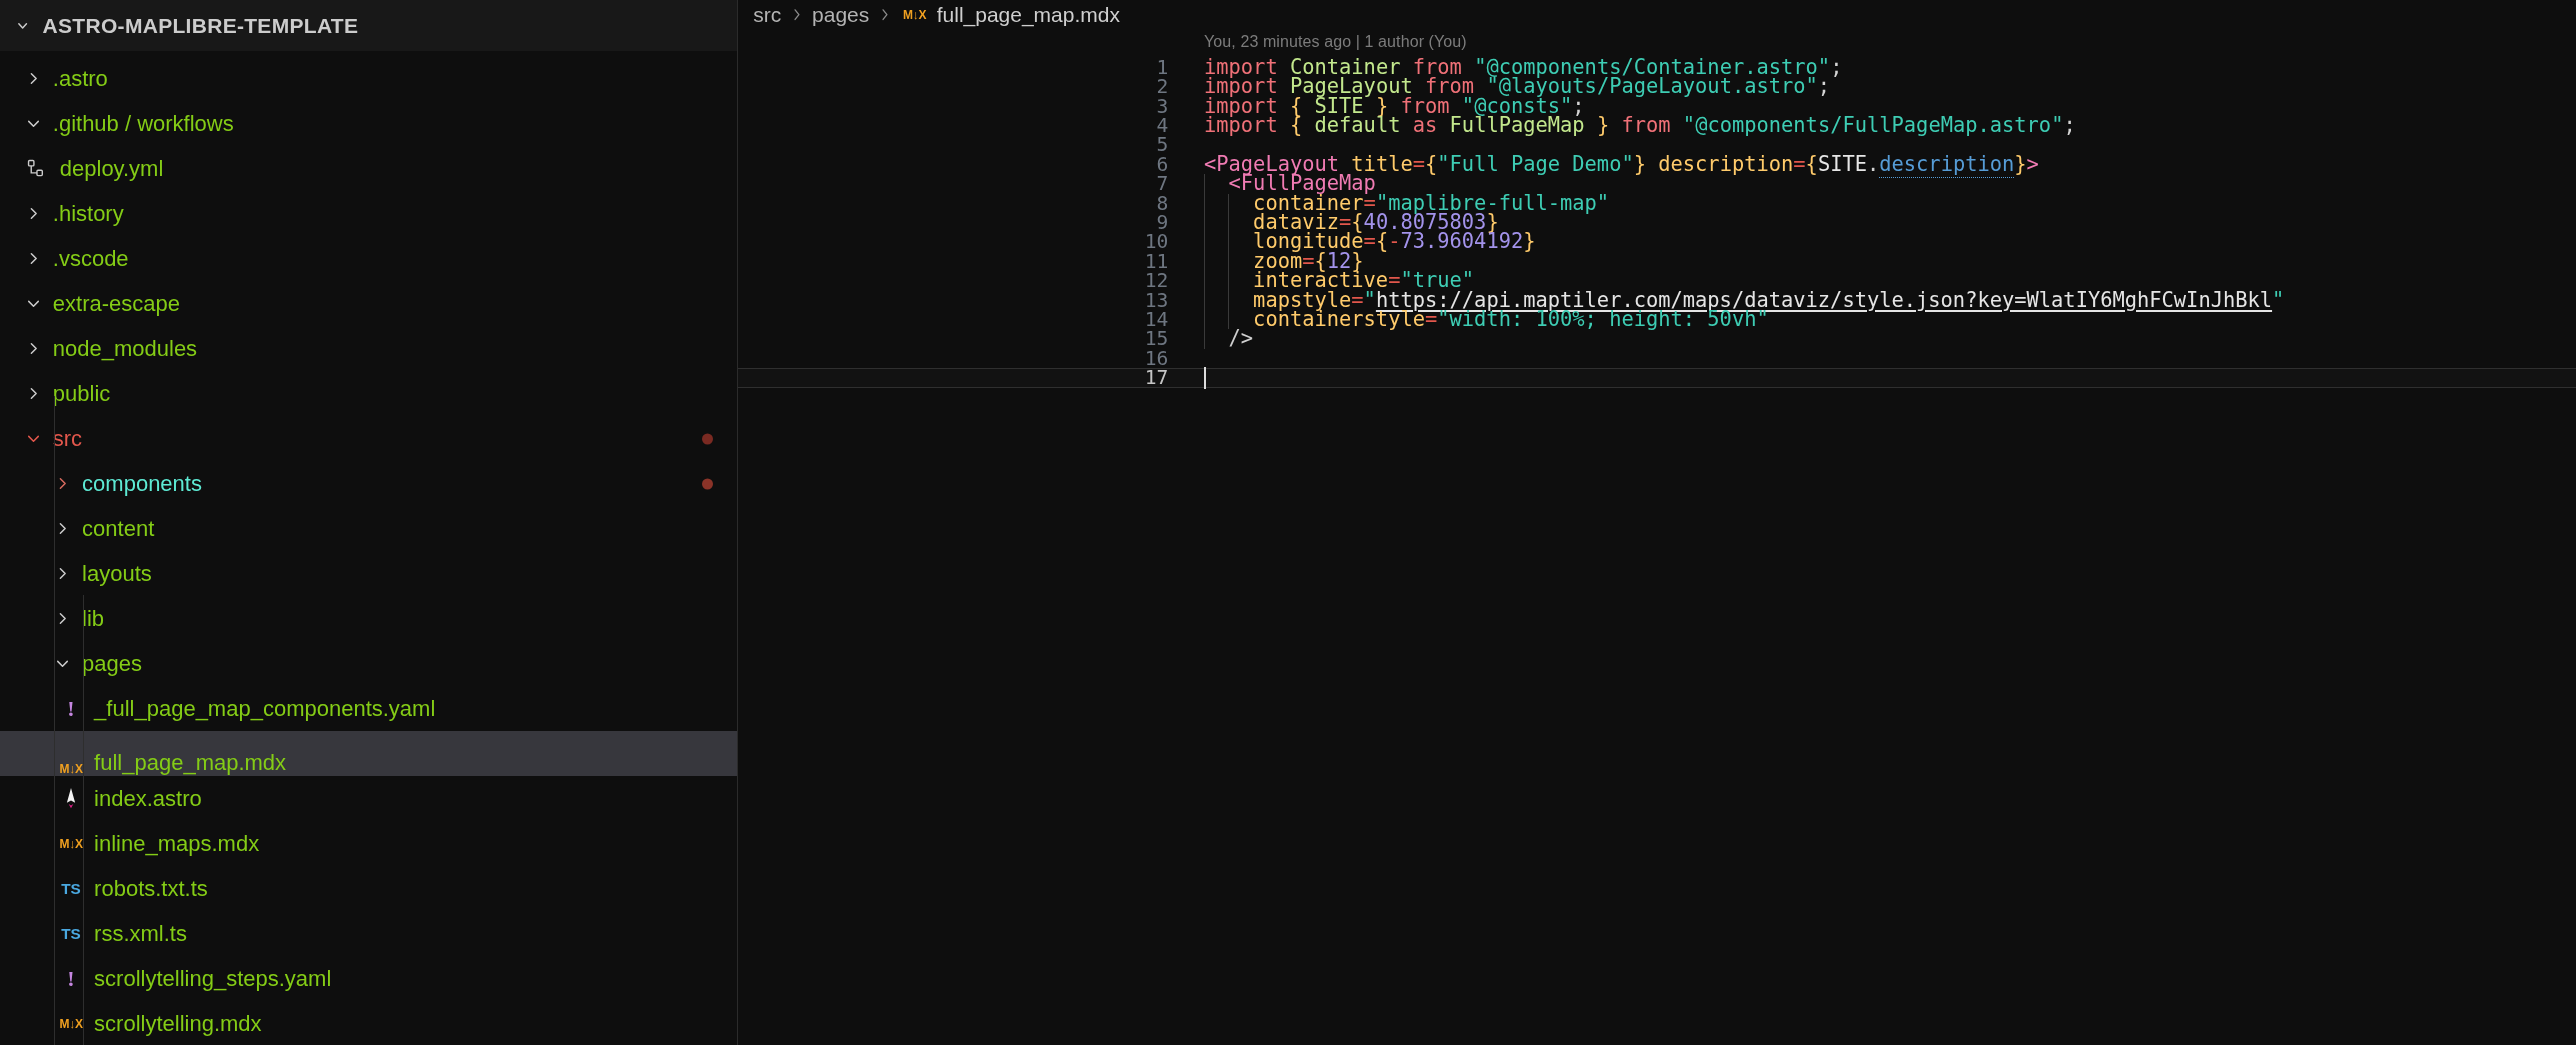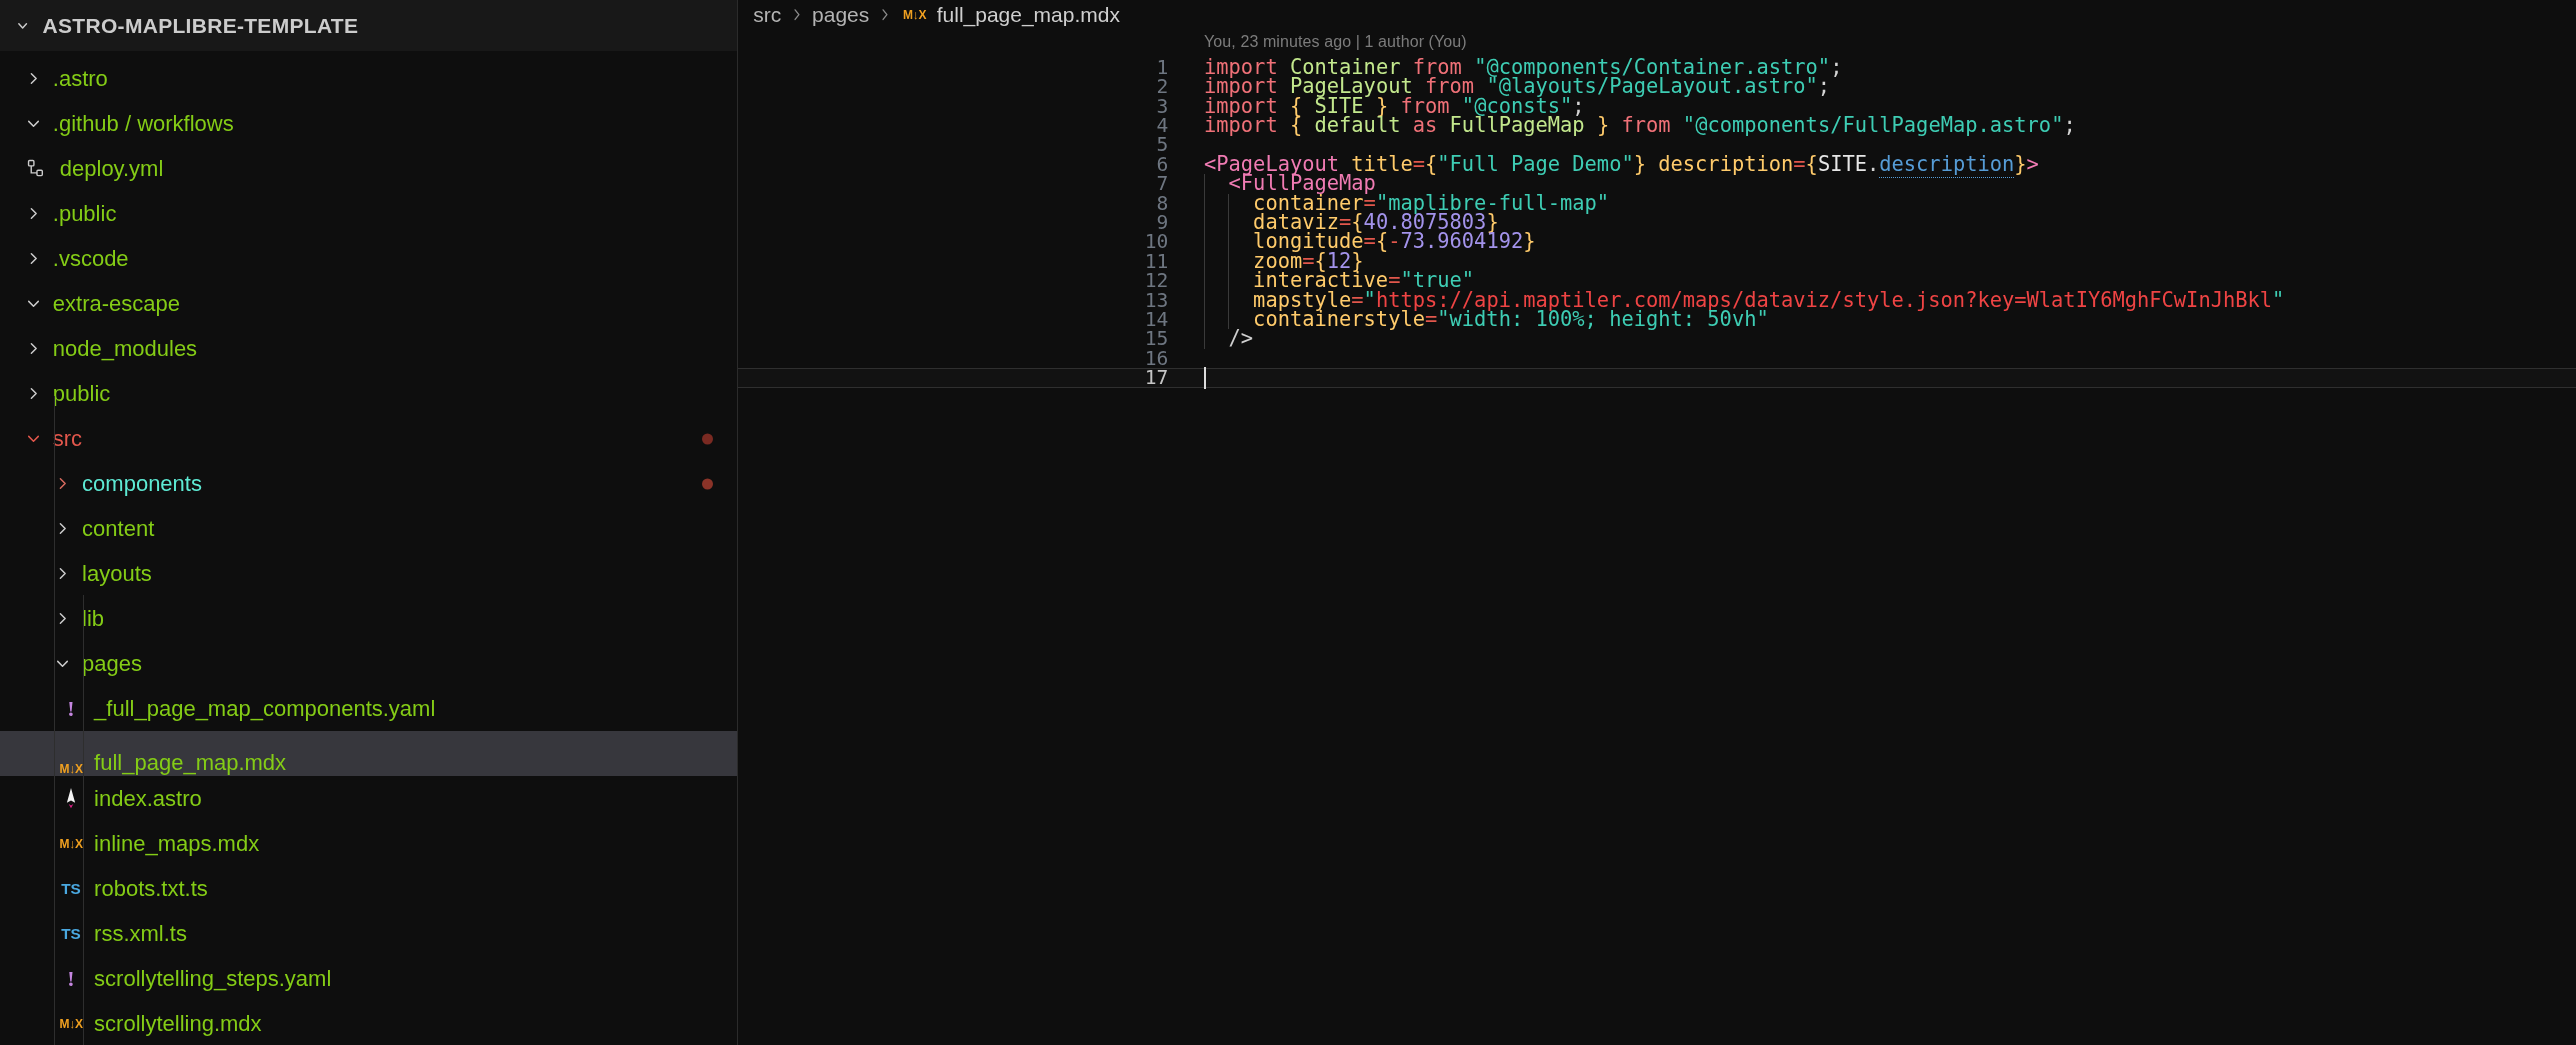--- a/index.html
+++ b/index.html
@@ -139,21 +139,21 @@
   .k-str      { color: #3ecdb4; }
   .k-punct    { color: #d4d4d4; }
   .k-brace    { color: #ffcb6b; }
   .k-tag      { color: #f07bb3; }
   .k-attr     { color: #ffcb6b; }
   .k-eq       { color: #e2574c; }
   .k-num      { color: #a393eb; }
   .k-obj      { color: #e6e6e6; }
   .k-prop     { color: #569cd6; }
   .k-bracket  { color: #cfcfcf; }
-  .k-link     { color: #ef4444; text-underline-offset: 3.4px; }
+  .k-link     { color: #e5e5e5; text-decoration: underline; text-underline-offset: 3.4px; }
   .squig {
     border-bottom: 1.7px dotted #569cd6;
     padding-bottom: 0.9px;
   }
   #caret {
     position: absolute;
     width: 1.7px; height: 22px;
     background: #dcdcdc;
   }
 </style>
@@ -201,21 +201,21 @@
           </span>
           <span class="label muted">deploy.yml</span>
         </div>
         <div class="row">
           <span class="indent" style="width: 18.7px;"></span>
           <span class="chev">
             <svg width="17" height="17" viewBox="0 0 16 16">
               <path d="M6 3.5 L10.5 8 L6 12.5" stroke="#cccccc" stroke-width="1.4" fill="none" stroke-linecap="round" stroke-linejoin="round"></path>
             </svg>
           </span>
-          <span class="label muted">.public</span>
+          <span class="label muted">.history</span>
         </div>
         <div class="row">
           <span class="indent" style="width: 18.7px;"></span>
           <span class="chev">
             <svg width="17" height="17" viewBox="0 0 16 16">
               <path d="M6 3.5 L10.5 8 L6 12.5" stroke="#cccccc" stroke-width="1.4" fill="none" stroke-linecap="round" stroke-linejoin="round"></path>
             </svg>
           </span>
           <span class="label muted">.vscode</span>
         </div>

